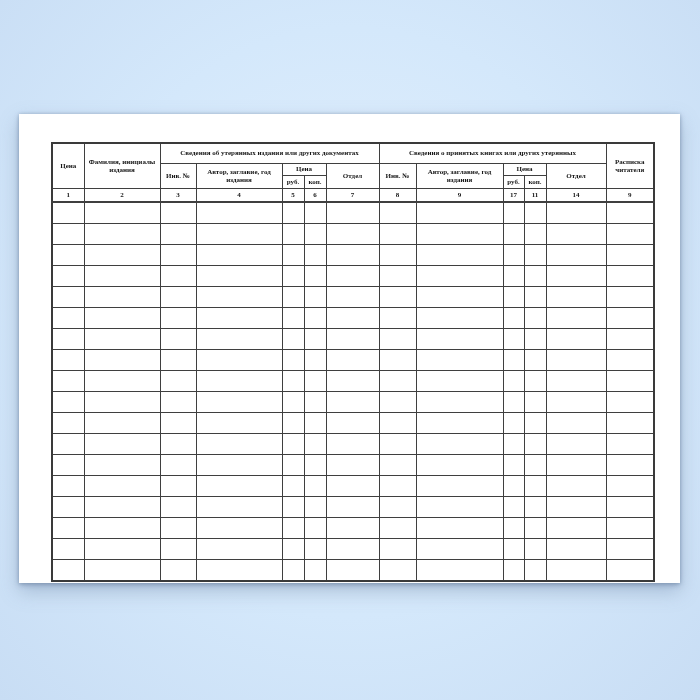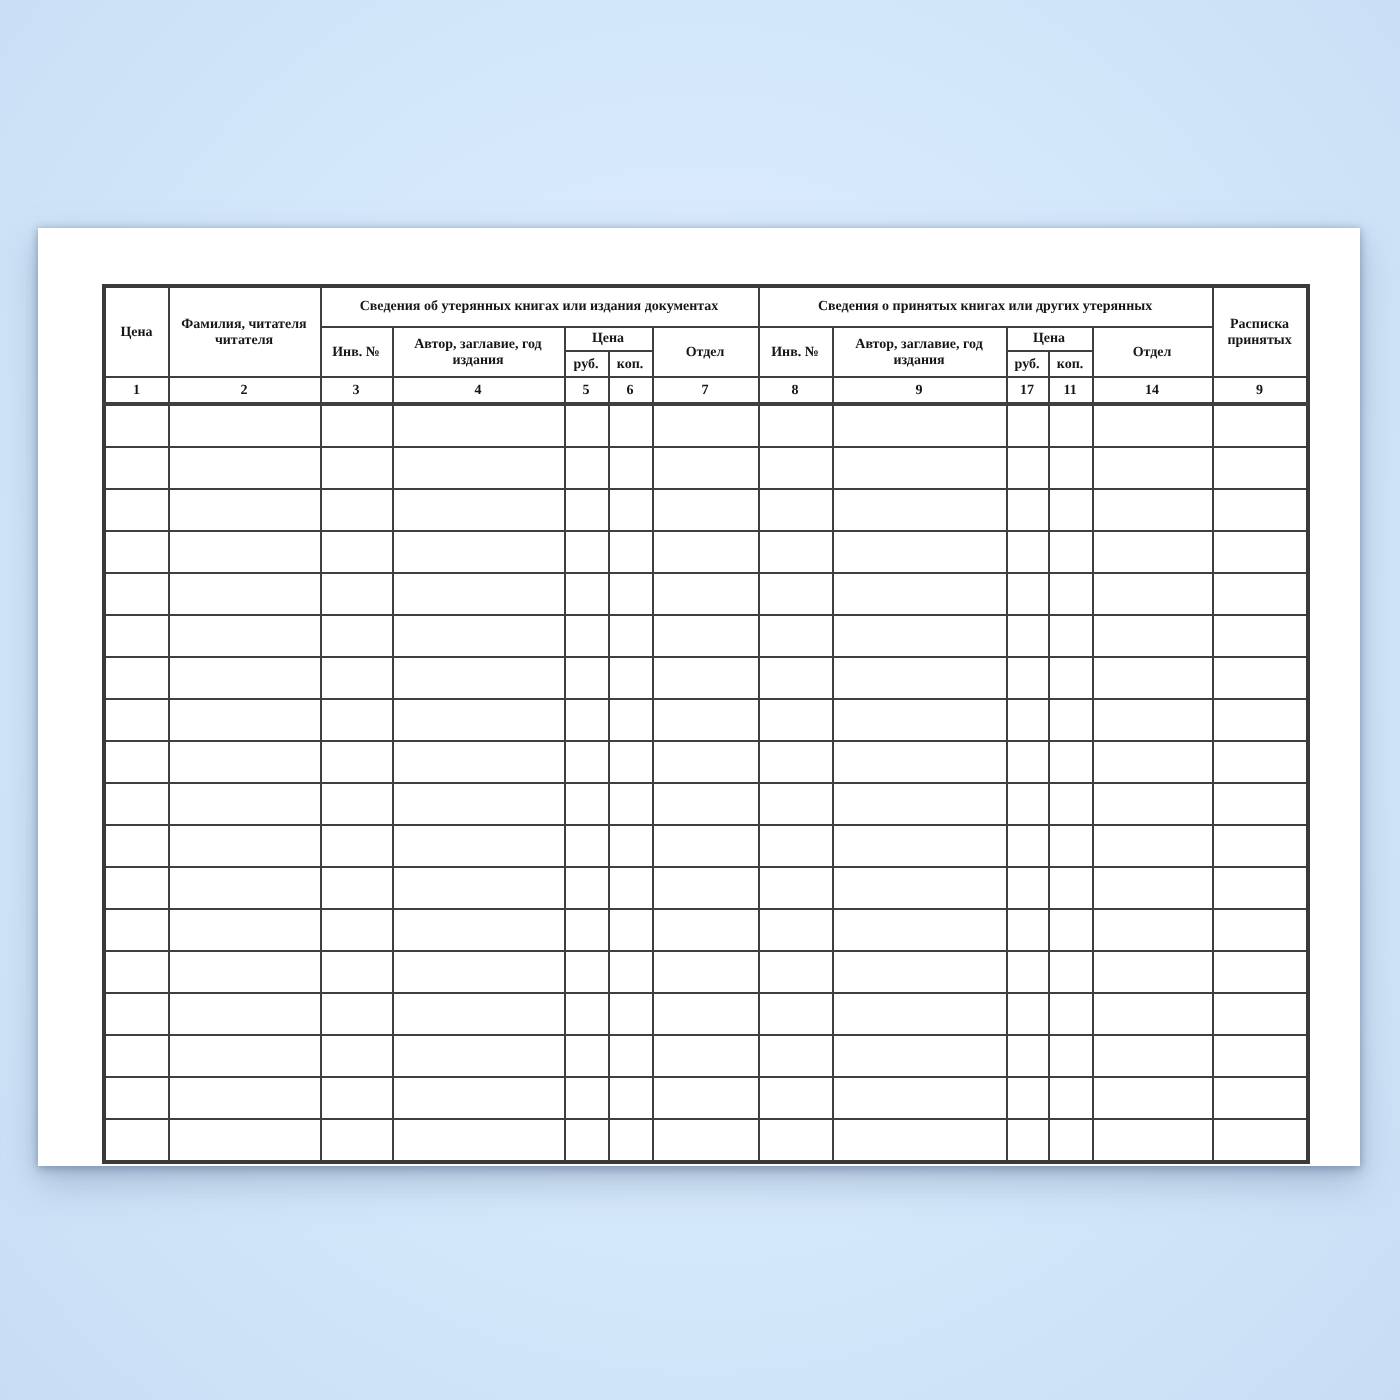--- a/index.html
+++ b/index.html
@@ -58,24 +58,24 @@
           <col style="width:37px">
           <col style="width:87px">
         <col style="width:21px">
           <col style="width:22px">
           <col style="width:60px">
         <col style="width:48px">
       </colgroup>
       <tbody>
         <tr class="r-group">
           <td rowspan="3">Цена</td>
-          <td rowspan="3">Фамилия, читателя читателя</td>
-          <td colspan="5">Сведения об утерянных книгах или издания документах</td>
+          <td rowspan="3">Фамилия, инициалы издания</td>
+          <td colspan="5">Сведения об утерянных издания или других документах</td>
           <td colspan="5">Сведения о принятых книгах или других утерянных</td>
-          <td rowspan="3">Расписка принятых</td>
+          <td rowspan="3">Расписка читателя</td>
         </tr>
         <tr class="r-mid">
           <td rowspan="2">Инв. №</td>
           <td rowspan="2">Автор, заглавие, год издания</td>
           <td colspan="2">Цена</td>
           <td rowspan="2">Отдел</td>
           <td rowspan="2">Инв. №</td>
           <td rowspan="2">Автор, заглавие, год издания</td>
           <td colspan="2">Цена</td>
           <td rowspan="2">Отдел</td>

